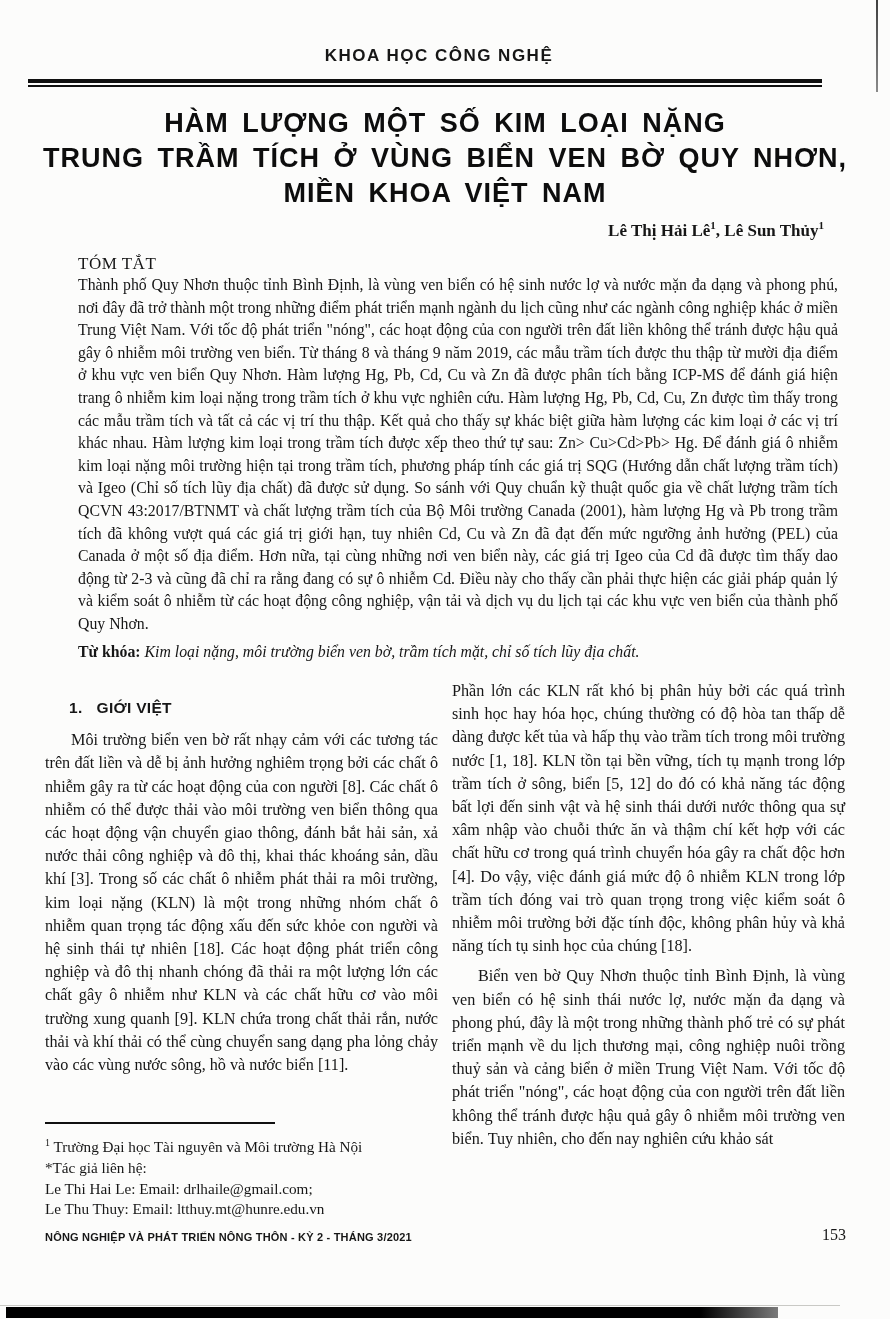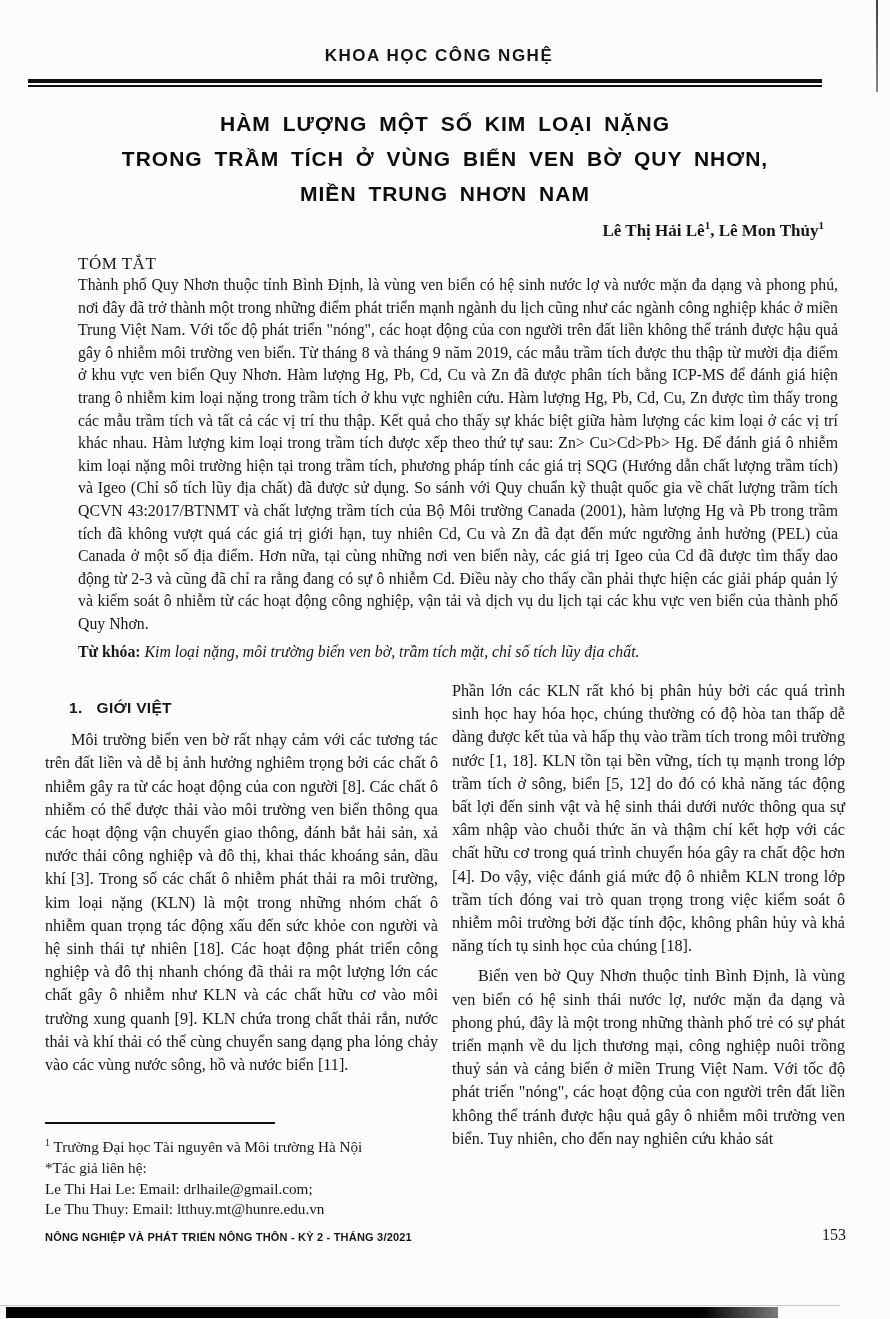--- a/index.html
+++ b/index.html
@@ -25,21 +25,21 @@
   
   .scan-vline{
     position:absolute;top:0;left:876px;width:2px;height:92px;
     background:linear-gradient(to bottom,#3f3f3f,#8a8a8a);
   }
   
   .article-title{
     position:absolute;top:106px;left:30px;right:30px;
     text-align:center;
     font-family:"Liberation Sans", sans-serif;
-    font-weight:bold;font-size:21px;line-height:35px;
+    font-weight:bold;font-size:27px;line-height:35px;
     letter-spacing:1px;word-spacing:5px;
     color:#0d0d0d;
   }
   .authors-line{
     position:absolute;top:219px;right:66px;
     font-weight:bold;font-size:17px;
   }
   .authors-line sup{font-size:11px;}
   
   .abstract{position:absolute;top:254px;left:78px;width:760px;}
@@ -108,26 +108,26 @@
 
   <div class="header-rule">
     <div class="thick"></div>
     <div class="thin"></div>
   </div>
 
   <div class="scan-vline"></div>
 
   <div class="article-title">
     <div>HÀM LƯỢNG MỘT SỐ KIM LOẠI NẶNG</div>
-    <div>TRONG TRẦM TÍCH Ở VÙNG BIỂN VEN BỜ QUY NHƠN,</div>
-    <div>MIỀN TRUNG NHƠN NAM</div>
+    <div>TRUNG TRẦM TÍCH Ở VÙNG BIỂN VEN BỜ QUY NHƠN,</div>
+    <div>MIỀN KHOA VIỆT NAM</div>
   </div>
 
   <div class="authors-line">
-    <span>Lê Thị Hải Lê</span><sup>1</sup><span>, </span><span>Lê Mon Thủy</span><sup>1</sup>
+    <span>Lê Thị Hải Lê</span><sup>1</sup><span>, </span><span>Lê Sun Thủy</span><sup>1</sup>
   </div>
 
   <div class="abstract">
     <div class="abstract-heading">TÓM TẮT</div>
     <div class="abstract-body">Thành phố Quy Nhơn thuộc tỉnh Bình Định, là vùng ven biển có hệ sinh nước lợ và nước mặn đa dạng và phong phú, nơi đây đã trở thành một trong những điểm phát triển mạnh ngành du lịch cũng như các ngành công nghiệp khác ở miền Trung Việt Nam. Với tốc độ phát triển "nóng", các hoạt động của con người trên đất liền không thể tránh được hậu quả gây ô nhiễm môi trường ven biển. Từ tháng 8 và tháng 9 năm 2019, các mẫu trầm tích được thu thập từ mười địa điểm ở khu vực ven biển Quy Nhơn. Hàm lượng Hg, Pb, Cd, Cu và Zn đã được phân tích bằng ICP-MS để đánh giá hiện trang ô nhiễm kim loại nặng trong trầm tích ở khu vực nghiên cứu. Hàm lượng Hg, Pb, Cd, Cu, Zn được tìm thấy trong các mẫu trầm tích và tất cả các vị trí thu thập. Kết quả cho thấy sự khác biệt giữa hàm lượng các kim loại ở các vị trí khác nhau. Hàm lượng kim loại trong trầm tích được xếp theo thứ tự sau: Zn&gt; Cu&gt;Cd&gt;Pb&gt; Hg. Để đánh giá ô nhiễm kim loại nặng môi trường hiện tại trong trầm tích, phương pháp tính các giá trị SQG (Hướng dẫn chất lượng trầm tích) và Igeo (Chỉ số tích lũy địa chất) đã được sử dụng. So sánh với Quy chuẩn kỹ thuật quốc gia về chất lượng trầm tích QCVN 43:2017/BTNMT và chất lượng trầm tích của Bộ Môi trường Canada (2001), hàm lượng Hg và Pb trong trầm tích đã không vượt quá các giá trị giới hạn, tuy nhiên Cd, Cu và Zn đã đạt đến mức ngưỡng ảnh hưởng (PEL) của Canada ở một số địa điểm. Hơn nữa, tại cùng những nơi ven biển này, các giá trị Igeo của Cd đã được tìm thấy dao động từ 2-3 và cũng đã chỉ ra rằng đang có sự ô nhiễm Cd. Điều này cho thấy cần phải thực hiện các giải pháp quản lý và kiểm soát ô nhiễm từ các hoạt động công nghiệp, vận tải và dịch vụ du lịch tại các khu vực ven biển của thành phố Quy Nhơn.</div>
     <div class="keywords-line">
       <span class="kw-label">Từ khóa:</span><span class="kw-text"> Kim loại nặng, môi trường biển ven bờ, trầm tích mặt, chỉ số tích lũy địa chất.</span>
     </div>
   </div>
 

